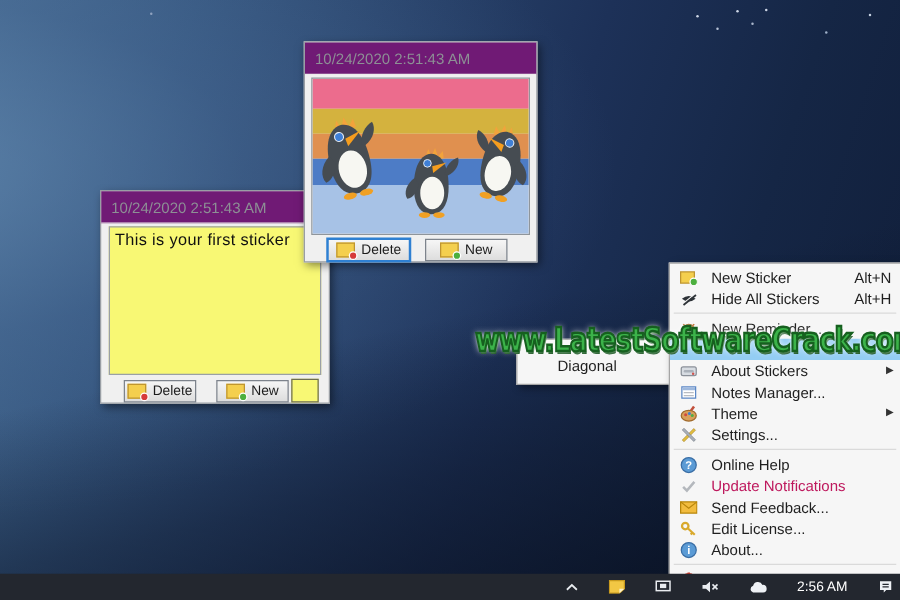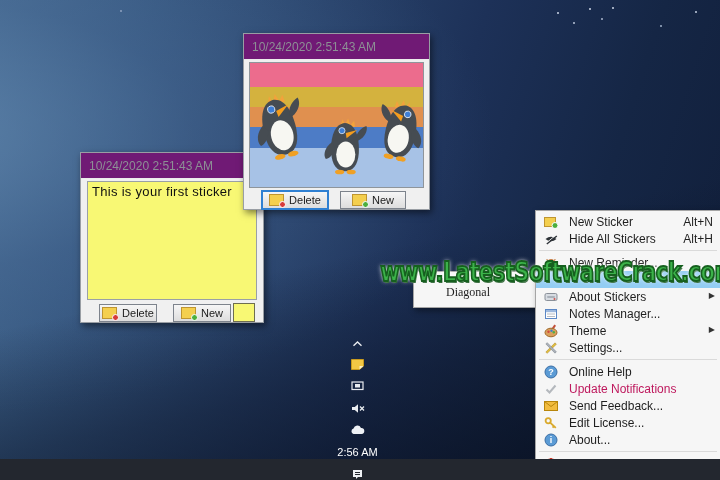--- a/index.html
+++ b/index.html
@@ -56,33 +56,33 @@
   .mi .sc{padding-right:7px;}
   .mi .arrow{position:absolute;right:5px;top:4px;font-size:8px;color:#333;line-height:1;}
   .mi.disabled{color:#be185d;}
   .mi.hl{color:#000;}
   .mi.hl .arrow{color:#fff;}
   .msep{height:1px;background:#dadada;margin:3px 3px;}
 
   
   .submenu{position:absolute;left:413px;top:271px;width:123px;height:35px;background:#f6f6f6;
     border:1px solid #a5a5a5;box-shadow:2px 3px 6px rgba(0,0,0,.4);z-index:29;display:flex;align-items:flex-end;}
-  .submenu .mi{width:100%;margin-bottom:6px;font-family:Liberation Serif, serif;}
+  .submenu .mi{width:100%;margin-bottom:6px;}
   .submenu .lbl{padding-left:28px;}
 
   
   .watermark{position:absolute;left:398px;top:253px;width:320px;height:38px;z-index:60;
     display:flex;align-items:center;justify-content:center;
     font-family:"DejaVu Sans",sans-serif;font-weight:bold;font-size:21px;letter-spacing:-.5px;white-space:nowrap;
     -webkit-text-stroke:1.6px #16601f;transform:scaleY(1.25);
     text-shadow:0 0 5px rgba(255,255,255,.95),0 0 2px rgba(255,255,255,.9),1px 2px 0 #0f4f17;}
 
   
   .taskbar{position:absolute;left:0;right:0;bottom:0;height:21px;background:#23272f;z-index:50;
-    display:flex;align-items:center;justify-content:flex-end;gap:11px;padding-right:5px;color:#e9ecf0;flex-direction:column;}
+    display:flex;align-items:center;justify-content:flex-end;gap:24px;padding-right:5px;color:#e9ecf0;}
   .tray-time{font-size:11px;color:#fff;}
   .tico{display:flex;align-items:center;}
 </style>
 </head>
 <body>
 
 <div id="screen">
 
   <div class="desktop">
     <div class="dune-light"></div>

